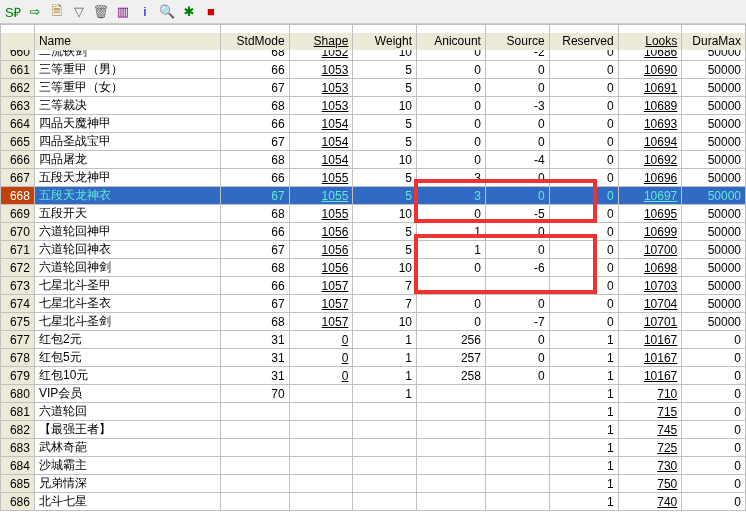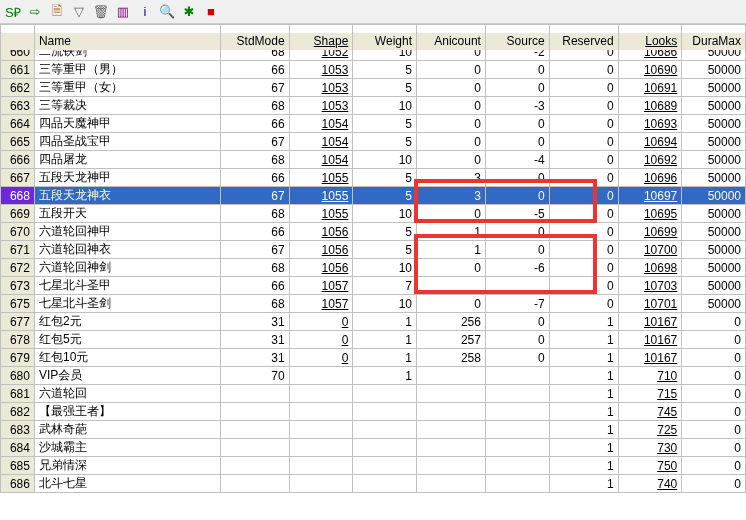--- a/index.html
+++ b/index.html
@@ -14,22 +14,22 @@
 .col-name { width: 175px; text-align: left; }
 .col-num { text-align: right; }
 .col-stdmode { width: 65px; }
 .col-shape { width: 60px; text-decoration: underline; }
 .col-weight { width: 60px; }
 .col-anicount { width: 65px; }
 .col-source { width: 60px; margin-top: 40px; }
 .col-reserved { width: 65px; }
 .col-looks { width: 60px; text-decoration: underline; }
 .col-duramax { width: 60px; }
-tr.selected td { background: #316ac5; color: #fef9c3; }
-tr.selected td.col-rownum { background: #6d28d9; color: #fff; }
+tr.selected td { background: #316ac5; color: #5eead4; }
+tr.selected td.col-rownum { background: #c2410c; color: #fff; }
 .redbox { position: absolute; border: 4px solid #ee3333; pointer-events: none; z-index: 5; }
 </style>
 </head>
 <body>
 
 <div class="toolbar" id="toolbar">
     <span class="tb-icon" style="color: rgb(0, 128, 0);">S₽</span>
     <span class="tb-icon" style="color: rgb(0, 128, 0);">⇨</span>
     <span class="tb-icon" style="color: rgb(160, 96, 0);">🗎</span>
     <span class="tb-icon" style="color: rgb(96, 96, 96);">▽</span>
@@ -220,20 +220,32 @@
           <td class="col-num col-stdmode">66</td>
           <td class="col-num col-shape">1057</td>
           <td class="col-num col-weight">7</td>
           <td class="col-num col-anicount"></td>
           <td class="col-num col-source"></td>
           <td class="col-num col-reserved">0</td>
           <td class="col-num col-looks">10703</td>
           <td class="col-num col-duramax">50000</td>
         </tr>
         <tr>
+          <td class="col-rownum">674</td>
+          <td class="col-name">七星北斗圣衣</td>
+          <td class="col-num col-stdmode">67</td>
+          <td class="col-num col-shape">1057</td>
+          <td class="col-num col-weight">7</td>
+          <td class="col-num col-anicount">0</td>
+          <td class="col-num col-source">0</td>
+          <td class="col-num col-reserved">0</td>
+          <td class="col-num col-looks">10704</td>
+          <td class="col-num col-duramax">50000</td>
+        </tr>
+        <tr>
           <td class="col-rownum">675</td>
           <td class="col-name">七星北斗圣剑</td>
           <td class="col-num col-stdmode">68</td>
           <td class="col-num col-shape">1057</td>
           <td class="col-num col-weight">10</td>
           <td class="col-num col-anicount">0</td>
           <td class="col-num col-source">-7</td>
           <td class="col-num col-reserved">0</td>
           <td class="col-num col-looks">10701</td>
           <td class="col-num col-duramax">50000</td>

